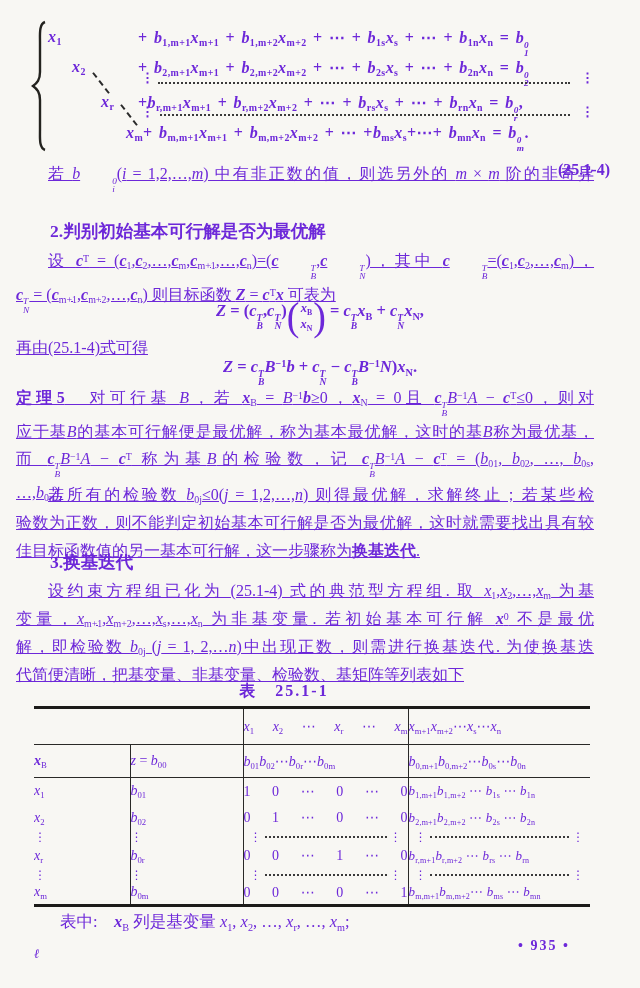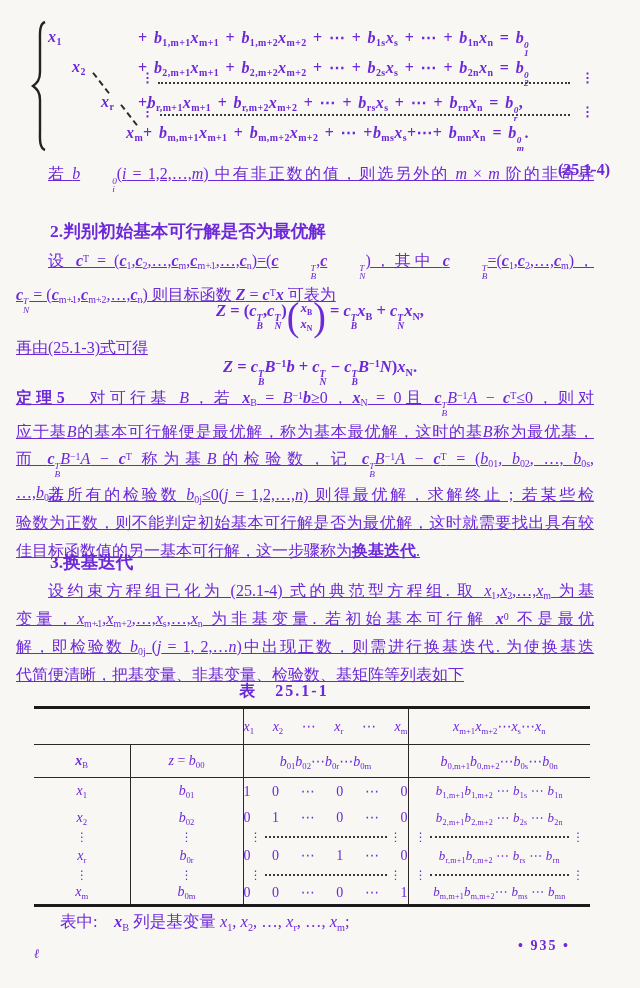--- a/index.html
+++ b/index.html
@@ -32,21 +32,21 @@
        align-items:center;font-size:16.5px;font-weight:600;}
   .bigp{font-size:38px;font-weight:400;line-height:40px;transform:scaleY(1.05);display:inline-block;}
   .vcol{display:inline-flex;flex-direction:column;justify-content:center;font-size:12.5px;
         line-height:16px;margin:0 1px;text-align:center;}
   
   .ttitle{position:absolute;left:0;top:681px;width:568px;text-align:center;
           font-size:16px;font-weight:700;letter-spacing:2px;}
   table.simplex{position:absolute;left:34px;top:706px;width:556px;border-collapse:collapse;
           table-layout:fixed;font-size:14px;border-top:3px solid #1c1b19;
           border-bottom:3px solid #1c1b19;}
-  table.simplex td{padding:0;text-align:center;vertical-align:middle;overflow:hidden;}
+  table.simplex td{padding:0;vertical-align:middle;overflow:hidden;}
   .vr{border-right:1.4px solid #2a2927;}
   .hb{border-bottom:1.4px solid #2a2927;}
   .c3s{text-align:justify;text-align-last:justify;padding:0 12px;}
   .c4l{text-align:left;padding-left:5px;font-size:13px;letter-spacing:.2px;}
   .dotcell{display:flex;align-items:center;height:12px;padding:0 6px;}
   .dotcell .dl{flex:1;border-top:2px dotted #3a3a3a;margin:0 3px;height:0;}
   .vd{font-size:12px;line-height:12px;}
   
   .note{position:absolute;left:60px;top:911px;font-size:16.5px;}
   .pageno{position:absolute;left:518px;top:938px;font-size:14px;font-weight:700;letter-spacing:2px;}
@@ -142,21 +142,21 @@
     <span style="margin-left:4px">= <em>c</em><span class="ss">
           <span>T</span>
           <span>B</span>
         </span><em>x</em><sub>B</sub> + <em>c</em><span class="ss">
           <span>T</span>
           <span>N</span>
         </span><em>x</em><sub>N</sub>,</span>
   </div>
 
   <div class="blk" style="top:334px">
-    <div class="line last">再由(25.1-3)式可得</div>
+    <div class="line last">再由(25.1-4)式可得</div>
   </div>
 
   <div class="fml" style="top:360px;height:24px">
     <span><em>Z</em> = <em>c</em><span class="ss">
           <span>T</span>
           <span>B</span>
         </span><i>B</i><sup>−1</sup><em>b</em> + <em>c</em><span class="ss">
           <span>T</span>
           <span>N</span>
         </span> − <em>c</em><span class="ss">

